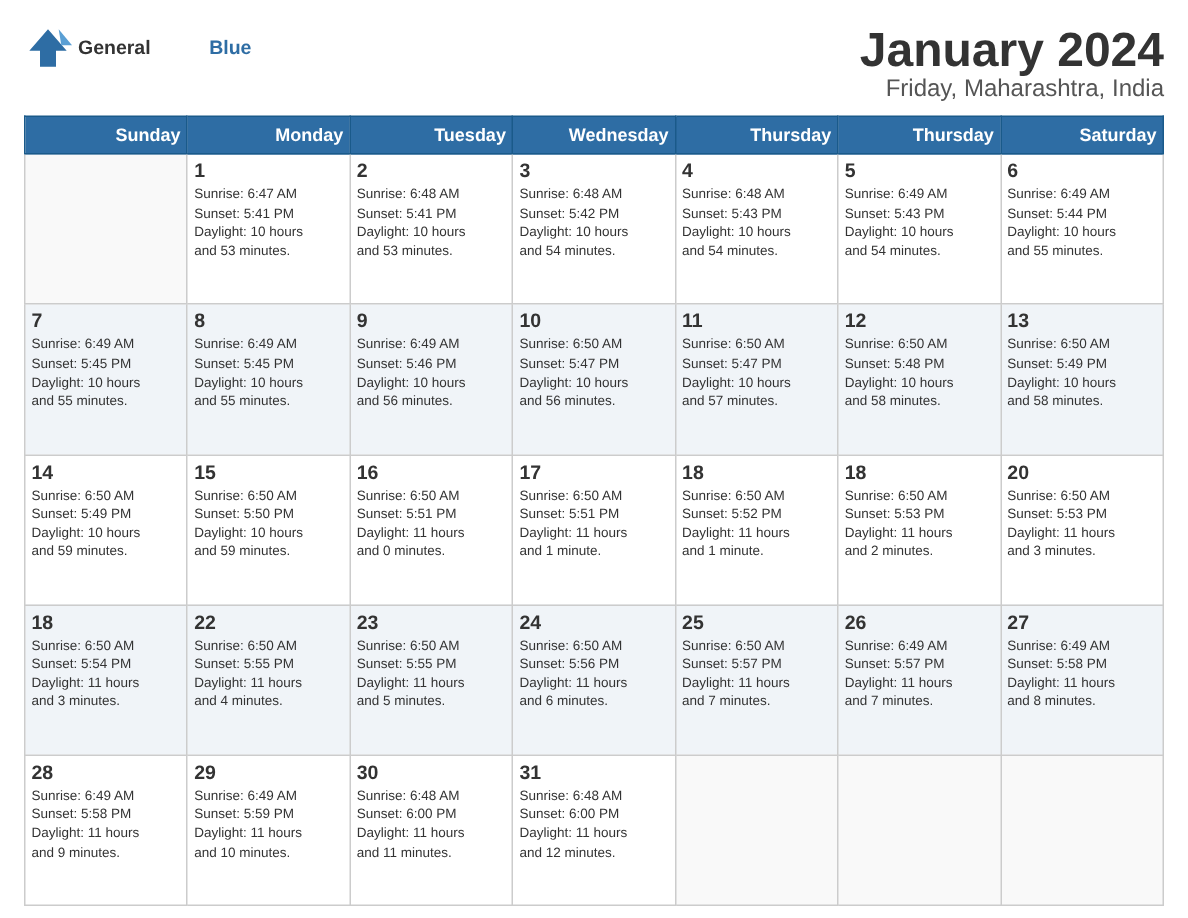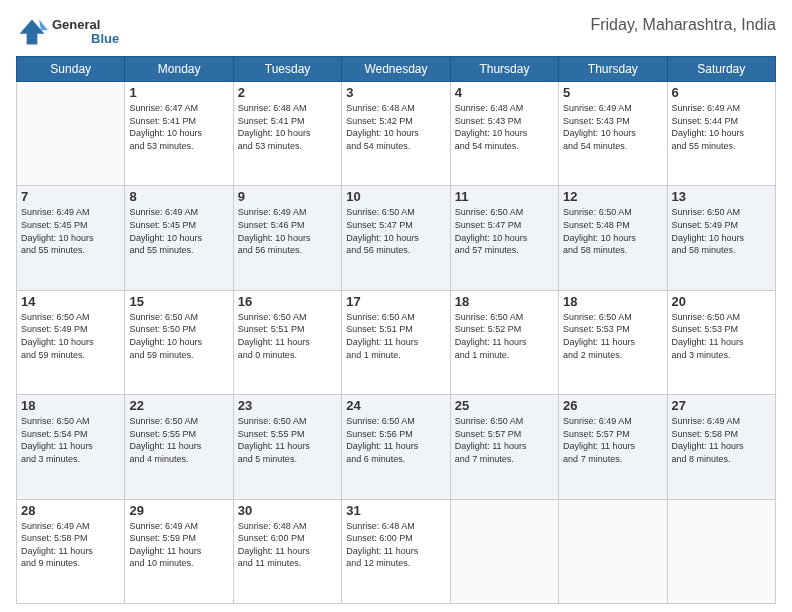--- a/index.html
+++ b/index.html
@@ -23,21 +23,20 @@
       align-items: flex-start;
       margin-bottom: 8px;
     }
     .logo {
       display: flex;
       align-items: center;
       gap: 4px;
     }
     .logo-text {
       display: flex;
-      flex-direction: column;
       font-size: 13px;
       font-weight: bold;
       line-height: 1.1;
     }
     .logo-text .general { color: #333; }
     .logo-text .blue { color: #2e6da4; padding-left: 39px; }
     .logo-icon {
       width: 32px;
       height: 32px;
     }
@@ -58,23 +57,23 @@
     .calendar {
       flex: 1;
       border-collapse: collapse;
       width: 100%;
       table-layout: fixed;
     }
     .calendar th {
       background: #2e6da4;
       color: #fff;
       font-size: 12px;
-      font-weight: normal;
+      font-weight: bold;
       padding: 5px 4px;
-      text-align: center;
+      text-align: right;
       border: 1px solid #1a5a8a;
     }
     .calendar td {
       border: 1px solid #ccc;
       vertical-align: top;
       padding: 3px 4px;
       font-size: 9.5px;
       color: #333;
       height: 80px;
     }
@@ -105,20 +104,21 @@
       <svg class="logo-icon" viewBox="0 0 36 36">
         <polygon points="18,4 32,20 24,20 24,32 12,32 12,20 4,20" fill="#2e6da4"></polygon>
         <polygon points="26,4 36,16 28,16" fill="#5a9fd4"></polygon>
       </svg>
       <div class="logo-text">
         <span class="general">General</span>
         <span class="blue">Blue</span>
       </div>
     </div>
     <div class="title-block">
+      <h1>January 2024</h1>
       <h2>Friday, Maharashtra, India</h2>
     </div>
   </div>
 
   <table class="calendar">
     <thead>
       <tr>
       <th>Sunday</th>
           <th>Monday</th>
           <th>Tuesday</th>

